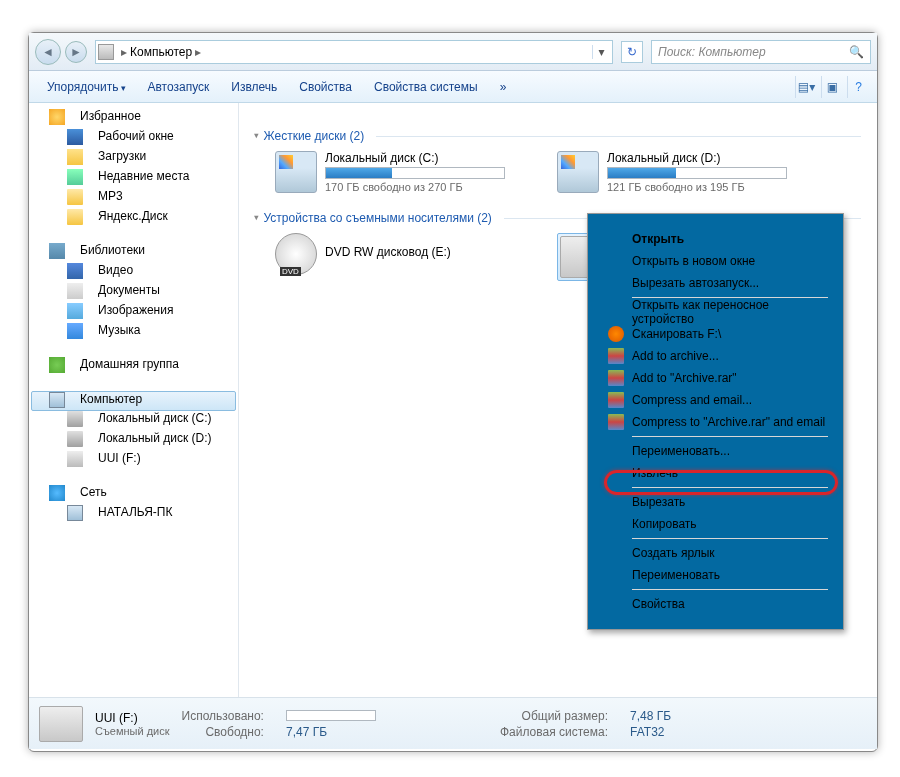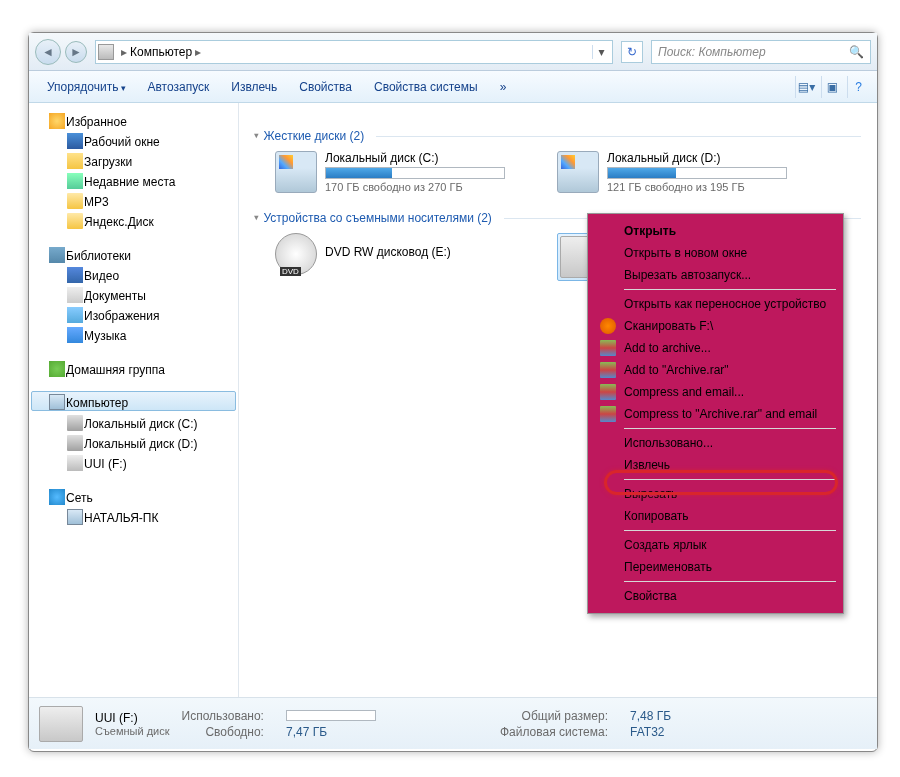--- a/index.html
+++ b/index.html
@@ -16,21 +16,21 @@
 .search{width:220px;height:24px;border:1px solid #acd;background:#fff;display:flex;align-items:center;padding:0 6px;color:#888;font-style:italic;margin-left:4px}
 .search .mag{margin-left:auto;font-style:normal;color:#59c}
 .toolbar{height:32px;background:linear-gradient(#f7fbff,#e4f1fb);border-bottom:1px solid #c0d8e8;display:flex;align-items:center;padding:0 8px;gap:2px}
 .tb-btn{padding:4px 10px;color:#15428b;border-radius:3px}
 .tb-btn.dd::after{content:" ▾";font-size:9px}
 .tb-spacer{flex:1}
 .tb-icon{width:22px;height:22px;display:flex;align-items:center;justify-content:center;color:#3a6ea5;border-left:1px solid #cde;margin-left:2px}
 .body{display:flex;height:594px}
 .nav-pane{width:210px;border-right:1px solid #e0e7ee;padding:6px 2px;overflow:hidden}
 .tree-group{margin-bottom:14px}
-.tree-item{display:flex;align-items:flex-end;height:20px;padding-left:18px;gap:1px;white-space:nowrap;color:#000}
+.tree-item{display:flex;align-items:flex-start;height:20px;padding-left:18px;gap:15px;white-space:nowrap;color:#000}
 .tree-item.l2{padding-left:36px}
 .tree-item.sel{background:linear-gradient(#e8f3fc,#cde6f7);border:1px solid #8abce0;border-radius:2px;padding-left:17px}
 .ico{width:16px;height:16px;display:inline-block;flex-shrink:0}
 .ico-star{background:radial-gradient(#ffd76a,#f5a623)}
 .ico-desktop{background:linear-gradient(#4a90d9,#2c5aa0)}
 .ico-dl{background:linear-gradient(#ffe28a,#f5c542)}
 .ico-recent{background:linear-gradient(#8fb,#5c9)}
 .ico-folder{background:linear-gradient(#ffe9a8,#f5c542);border-radius:1px}
 .ico-lib{background:linear-gradient(#7ac,#58a)}
 .ico-video{background:linear-gradient(#58d,#36a)}
@@ -53,21 +53,21 @@
 .drive-ico.hdd::after{content:"";position:absolute;left:3px;top:3px;width:14px;height:14px;background:linear-gradient(45deg,#36d,#5af,#f93,#fc3)}
 .drive-ico.dvd{background:radial-gradient(#fff,#ccc);border-radius:50%;border:1px solid #999;position:relative}
 .drive-ico.dvd::after{content:"DVD";position:absolute;bottom:-2px;left:4px;font-size:8px;background:#333;color:#fff;padding:0 2px}
 .drive-ico.flash{background:linear-gradient(#eee,#c8c8c8);border:1px solid #aaa;border-radius:2px}
 .drive-info{flex:1}
 .drive-name{color:#000;margin-bottom:2px}
 .gauge{width:180px;height:12px;border:1px solid #b0b8c0;background:#fff;margin:2px 0;position:relative}
 .gauge-fill{height:100%;background:linear-gradient(#4fa8e8,#2b7dc4)}
 .drive-sub{font-size:11px;color:#6a6a6a}
 .drive.selected{background:linear-gradient(#e5f3ff,#cfe8fb);border:1px solid #7bb6e6;border-radius:2px;padding:2px}
-.ctx-menu{position:absolute;left:587px;top:213px;width:257px;background:#be185d;border:1px solid #979797;box-shadow:2px 3px 6px rgba(0,0,0,0.35);padding:6px}
+.ctx-menu{position:absolute;left:587px;top:213px;width:257px;background:#0369a1;border:1px solid #979797;box-shadow:2px 3px 6px rgba(0,0,0,0.35);padding:14px}
 .ctx-item{height:22px;display:flex;align-items:center;padding-left:30px;position:relative;color:#000}
 .ctx-item.bold{font-weight:bold}
 .ctx-item.arrow::after{content:"▸";position:absolute;right:8px;font-size:10px;color:#555}
 .ctx-sep{height:1px;background:#d7d7d7;margin:3px 1px 3px 30px}
 .ctx-ico{position:absolute;left:6px;width:16px;height:16px}
 .ctx-ico.avast{background:radial-gradient(#f80,#d50);border-radius:50%}
 .ctx-ico.rar{background:linear-gradient(#8b5,#c44 50%,#58c);border-radius:1px}
 .hl{position:absolute;border:3px solid #d9252b;border-radius:13px;box-shadow:0 0 4px rgba(217,37,43,0.6);pointer-events:none}
 .status{height:52px;border-top:1px solid #d8e2ea;background:linear-gradient(#f2f8fc,#e6f0f8);display:flex;align-items:center;padding:4px 10px;gap:12px}
 .status-ico{width:44px;height:36px;background:linear-gradient(#eee,#c8c8c8);border:1px solid #aaa;border-radius:2px}
@@ -295,21 +295,21 @@
     </div>
   <div class="ctx-item">
       <span class="ctx-ico rar"></span>
       <span>Compress and email...</span>
     </div>
   <div class="ctx-item">
       <span class="ctx-ico rar"></span>
       <span>Compress to "Archive.rar" and email</span>
     </div>
   <div class="ctx-sep"></div>
-  <div class="ctx-item">Использовано...</div>
+  <div class="ctx-item">Переименовать...</div>
   <div class="ctx-item">Извлечь</div>
   <div class="ctx-sep"></div>
   <div class="ctx-item">Вырезать</div>
   <div class="ctx-item">Копировать</div>
   <div class="ctx-sep"></div>
   <div class="ctx-item">Создать ярлык</div>
   <div class="ctx-item">Переименовать</div>
   <div class="ctx-sep"></div>
   <div class="ctx-item">Свойства</div>
 </div>

